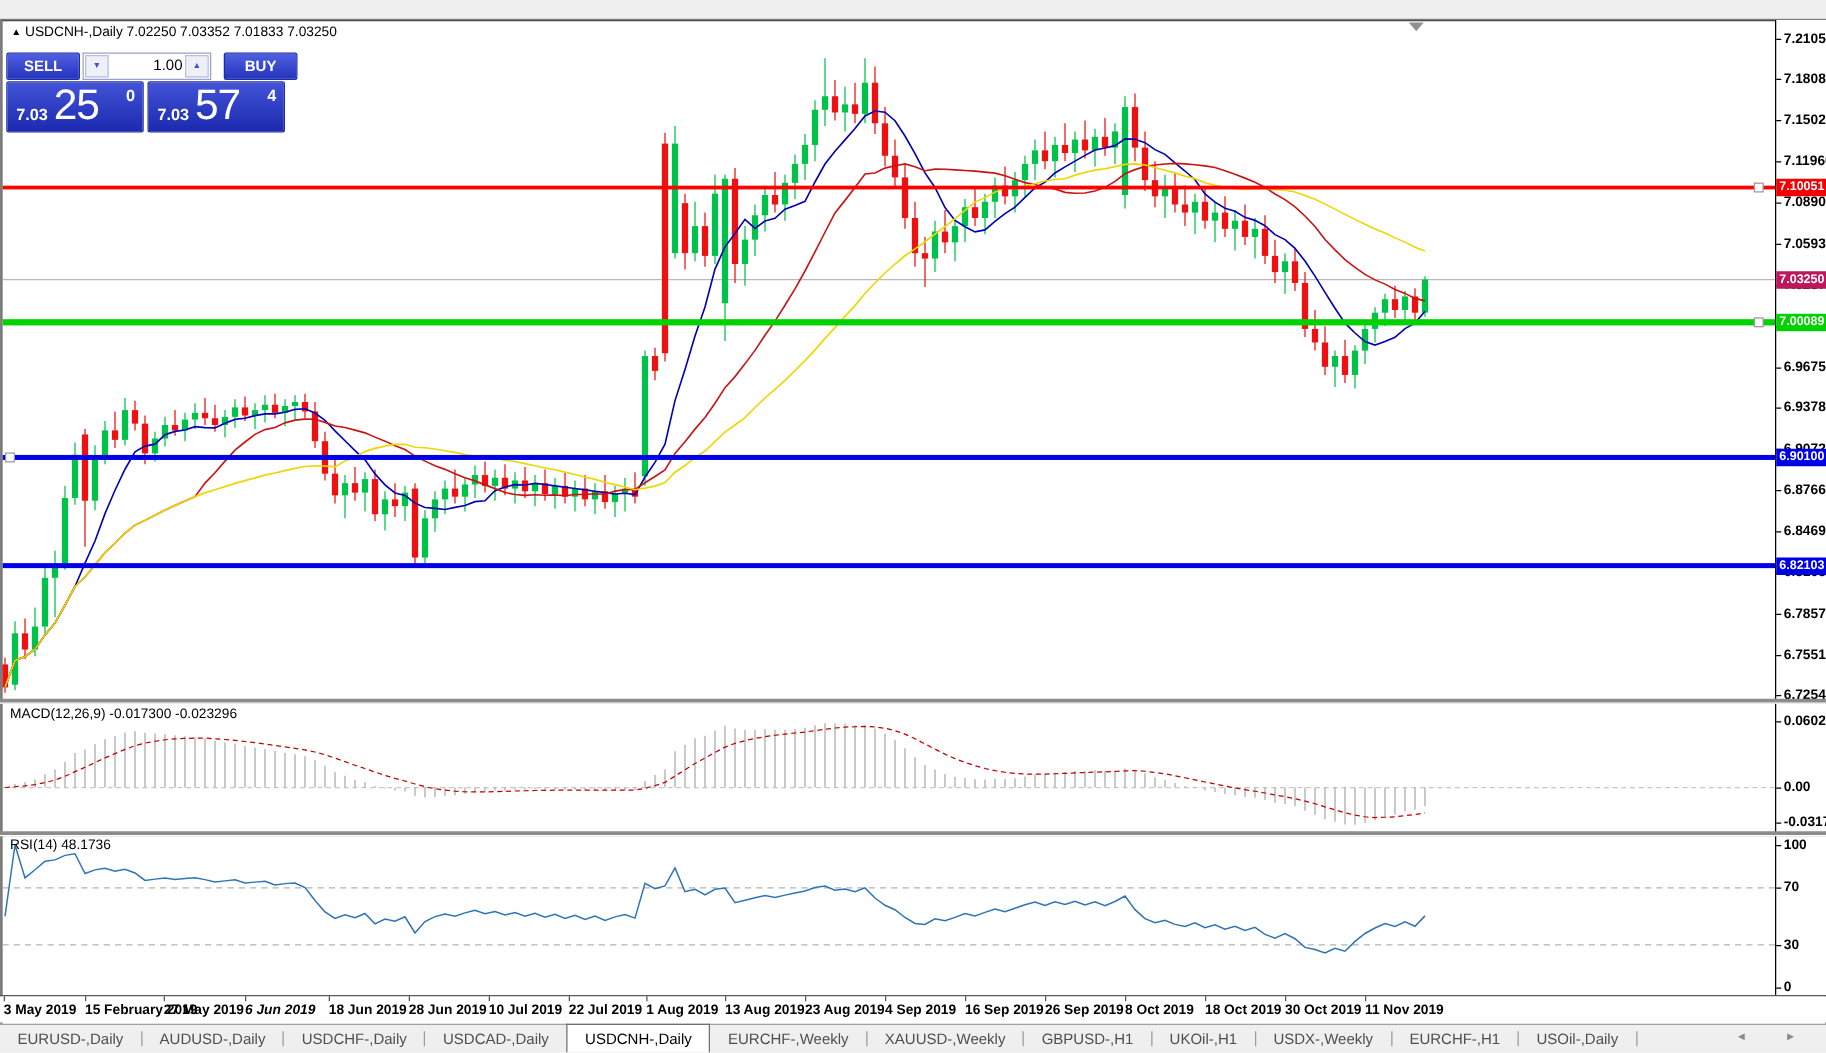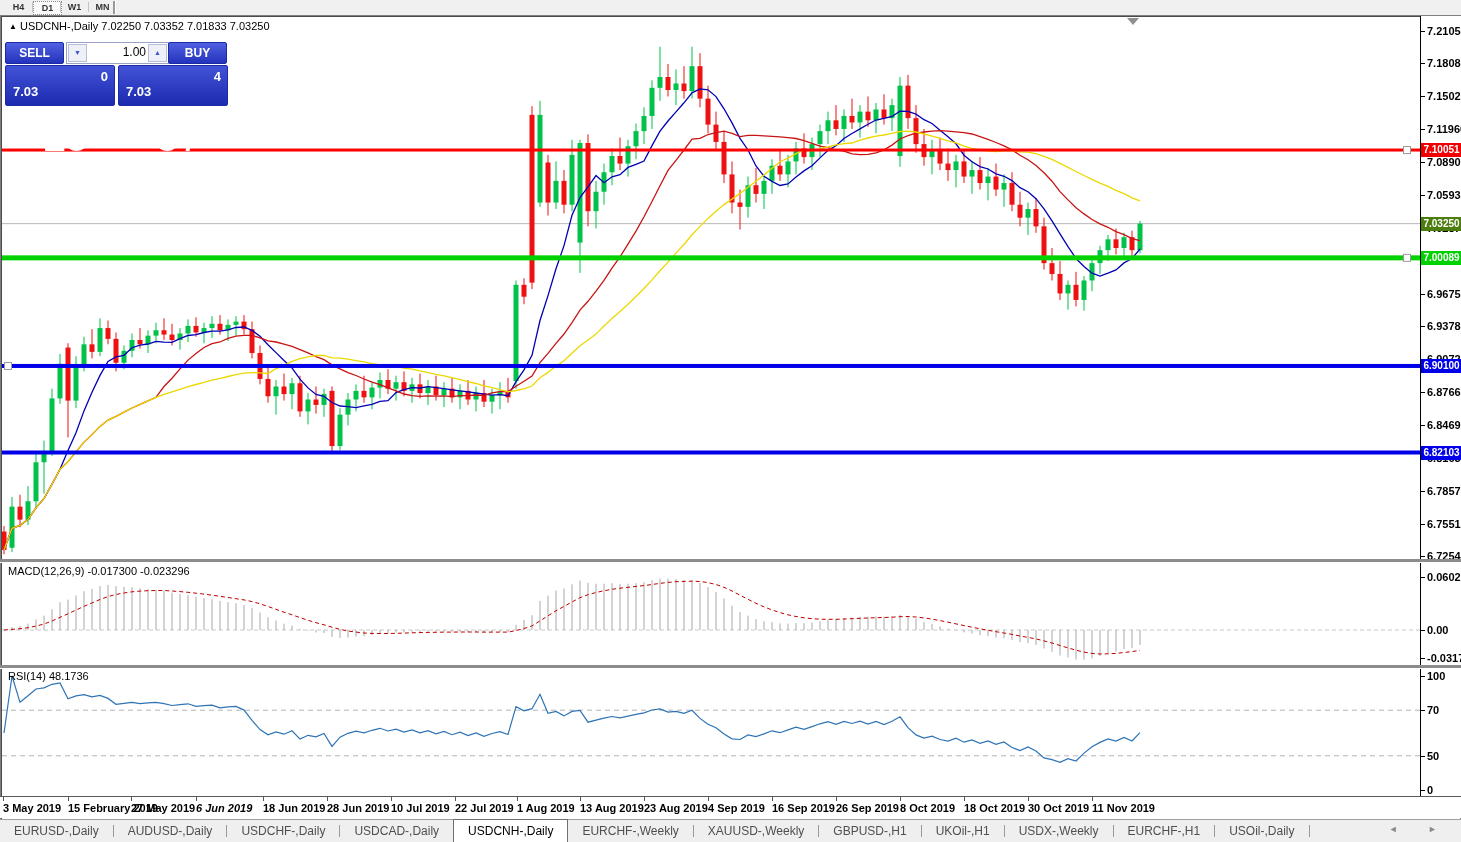--- a/index.html
+++ b/index.html
@@ -38,58 +38,48 @@
 
   
   #date-axis{position:absolute;left:0;top:797px;width:1461px;height:21px;background:#fff;z-index:4;}
   .date-tick{position:absolute;top:0;width:1px;height:4px;background:#555;}
   .date-label{position:absolute;top:5px;font-size:11px;font-weight:bold;color:#000;white-space:nowrap;}
 
   
   #trade-panel{position:absolute;left:4px;top:42px;width:225px;height:63px;z-index:10;background:#fff;padding:0;}
   .tp-btn{position:absolute;top:0;width:57px;height:20px;background:linear-gradient(#5060e0,#2433bc);color:#fff;font-size:12px;font-weight:bold;text-align:center;line-height:20px;border:1px solid #1d2aa6;border-radius:2px;cursor:pointer;}
   #sell-btn{left:1px;}
-  #buy-btn{left:164px;}
+  #buy-btn{left:175px;}
   #vol-box{position:absolute;left:62px;top:0;width:101px;height:20px;background:#fff;border:1px solid #9aa2c8;}
   .vol-arrow{position:absolute;top:1px;width:17px;height:16px;background:#eef0f8;border:1px solid #b8bedc;color:#4050d0;font-size:7px;text-align:center;line-height:16px;cursor:pointer;}
   #vol-down{left:1px;}
   #vol-up{right:1px;}
   #vol-value{position:absolute;right:22px;top:2px;font-size:12px;color:#000;}
   .tp-price{position:absolute;top:23px;width:108px;height:39px;background:linear-gradient(#4353d8,#1b2aae);border:1px solid #1d2aa6;border-radius:2px;color:#fff;}
   #sell-price{left:1px;}
   #buy-price{left:114px;}
   .tp-small{position:absolute;left:7px;bottom:6px;font-size:13px;font-weight:bold;}
-  .tp-big{position:absolute;left:37px;top:-1px;font-size:42px;font-weight:normal;letter-spacing:-1px;margin-top:48px;}
+  .tp-big{position:absolute;left:37px;top:-1px;font-size:34px;font-weight:normal;letter-spacing:-1px;}
   .tp-sup{position:absolute;right:6px;top:3px;font-size:13px;font-weight:bold;}
 
   
   #shift-marker{position:absolute;left:1127px;top:18px;width:0;height:0;border-left:6px solid transparent;border-right:6px solid transparent;border-top:7px solid #909090;z-index:6;}
 
   
   #tabbar{position:absolute;left:0;top:819px;width:1461px;height:23px;background:#efefef;border-top:1px solid #a0a0a0;display:flex;align-items:stretch;z-index:12;}
   .tab{padding:0 14px;font-size:12px;color:#4f4f4f;line-height:22px;white-space:nowrap;cursor:pointer;}
   .tab.active{background:#fff;color:#000;border:1px solid #707070;border-bottom:none;margin-top:-1px;line-height:23px;}
   .tab-sep{width:1px;height:12px;background:#9a9a9a;margin-top:5px;}
   #tab-arrows{position:absolute;right:10px;top:4px;font-size:9px;color:#8a8a8a;letter-spacing:14px;cursor:pointer;}
 </style>
 </head>
 <body>
 
 <div id="app">
 
-  <div id="toolbar">
-      <div class="tf-btn" style="left: 5px;">H4</div>
-      <div class="tf-sep" style="left: 32px;"></div>
-      <div class="tf-btn active" style="left: 33px;">D1</div>
-      <div class="tf-sep" style="left: 60px;"></div>
-      <div class="tf-btn" style="left: 61px;">W1</div>
-      <div class="tf-sep" style="left: 88px;"></div>
-      <div class="tf-btn" style="left: 89px;">MN</div>
-      <div class="tf-sep big"></div>
-    </div>
 
   <div id="window"></div>
 
   <svg id="main-svg" width="1418" height="546">
       <line x1="0" y1="207.64069264069255" x2="1418" y2="207.64069264069255" stroke="#b8b8b8" stroke-width="1"></line>
       <line x1="2" y1="510.12987012986963" x2="2" y2="538.2683982683975" stroke="#ee1111" stroke-width="1"></line>
       <rect x="-0.5" y="515.541125541125" width="5" height="18.39826839826867" fill="#ee1111"></rect>
       <line x1="10" y1="480.90909090909025" x2="10" y2="536.1038961038956" stroke="#00c24a" stroke-width="1"></line>
       <rect x="7.5" y="490.64935064935037" width="5" height="41.12554112554142" fill="#00c24a"></rect>
       <line x1="18" y1="478.7445887445883" x2="18" y2="511.2121212121211" stroke="#ee1111" stroke-width="1"></line>
@@ -615,25 +605,25 @@
       <div class="scale-label" style="top: 560.803px;">0.060273</div>
       <div class="scale-tick" style="top: 614px;"></div>
       <div class="scale-label" style="top: 614px;">0.00</div>
       <div class="scale-tick" style="top: 642px;"></div>
       <div class="scale-label" style="top: 642px;">-0.031725</div>
       <div class="scale-tick" style="top: 660px;"></div>
       <div class="scale-label" style="top: 660px;">100</div>
       <div class="scale-tick" style="top: 694.2px;"></div>
       <div class="scale-label" style="top: 694.2px;">70</div>
       <div class="scale-tick" style="top: 739.8px;"></div>
-      <div class="scale-label" style="top: 739.8px;">50</div>
+      <div class="scale-label" style="top: 739.8px;">30</div>
       <div class="scale-tick" style="top: 774px;"></div>
       <div class="scale-label" style="top: 774px;">0</div>
       <div class="price-badge" style="top: 134.037px; background: rgb(240, 0, 0); color: rgb(255, 255, 255);">7.10051</div>
-      <div class="price-badge" style="top: 207.641px; background: #4d7c0f; color: rgb(255, 255, 255);">7.03250</div>
+      <div class="price-badge" style="top: 207.641px; background: #be185d; color: rgb(255, 255, 255);">7.03250</div>
       <div class="price-badge" style="top: 241.851px; background: rgb(0, 210, 0); color: rgb(255, 255, 255);">7.00089</div>
       <div class="price-badge" style="top: 349.957px; background: rgb(0, 0, 232); color: rgb(255, 255, 255);">6.90100</div>
       <div class="price-badge" style="top: 436.504px; background: rgb(0, 0, 232); color: rgb(255, 255, 255);">6.82103</div>
     </div>
   <div id="date-axis">
       <div class="date-tick" style="left: 3px;"></div>
       <div class="date-label" style="left: 3px;">3 May 2019</div>
       <div class="date-tick" style="left: 68px;"></div>
       <div class="date-label" style="left: 68px;">15 February 2019</div>
       <div class="date-tick" style="left: 131px;"></div>

